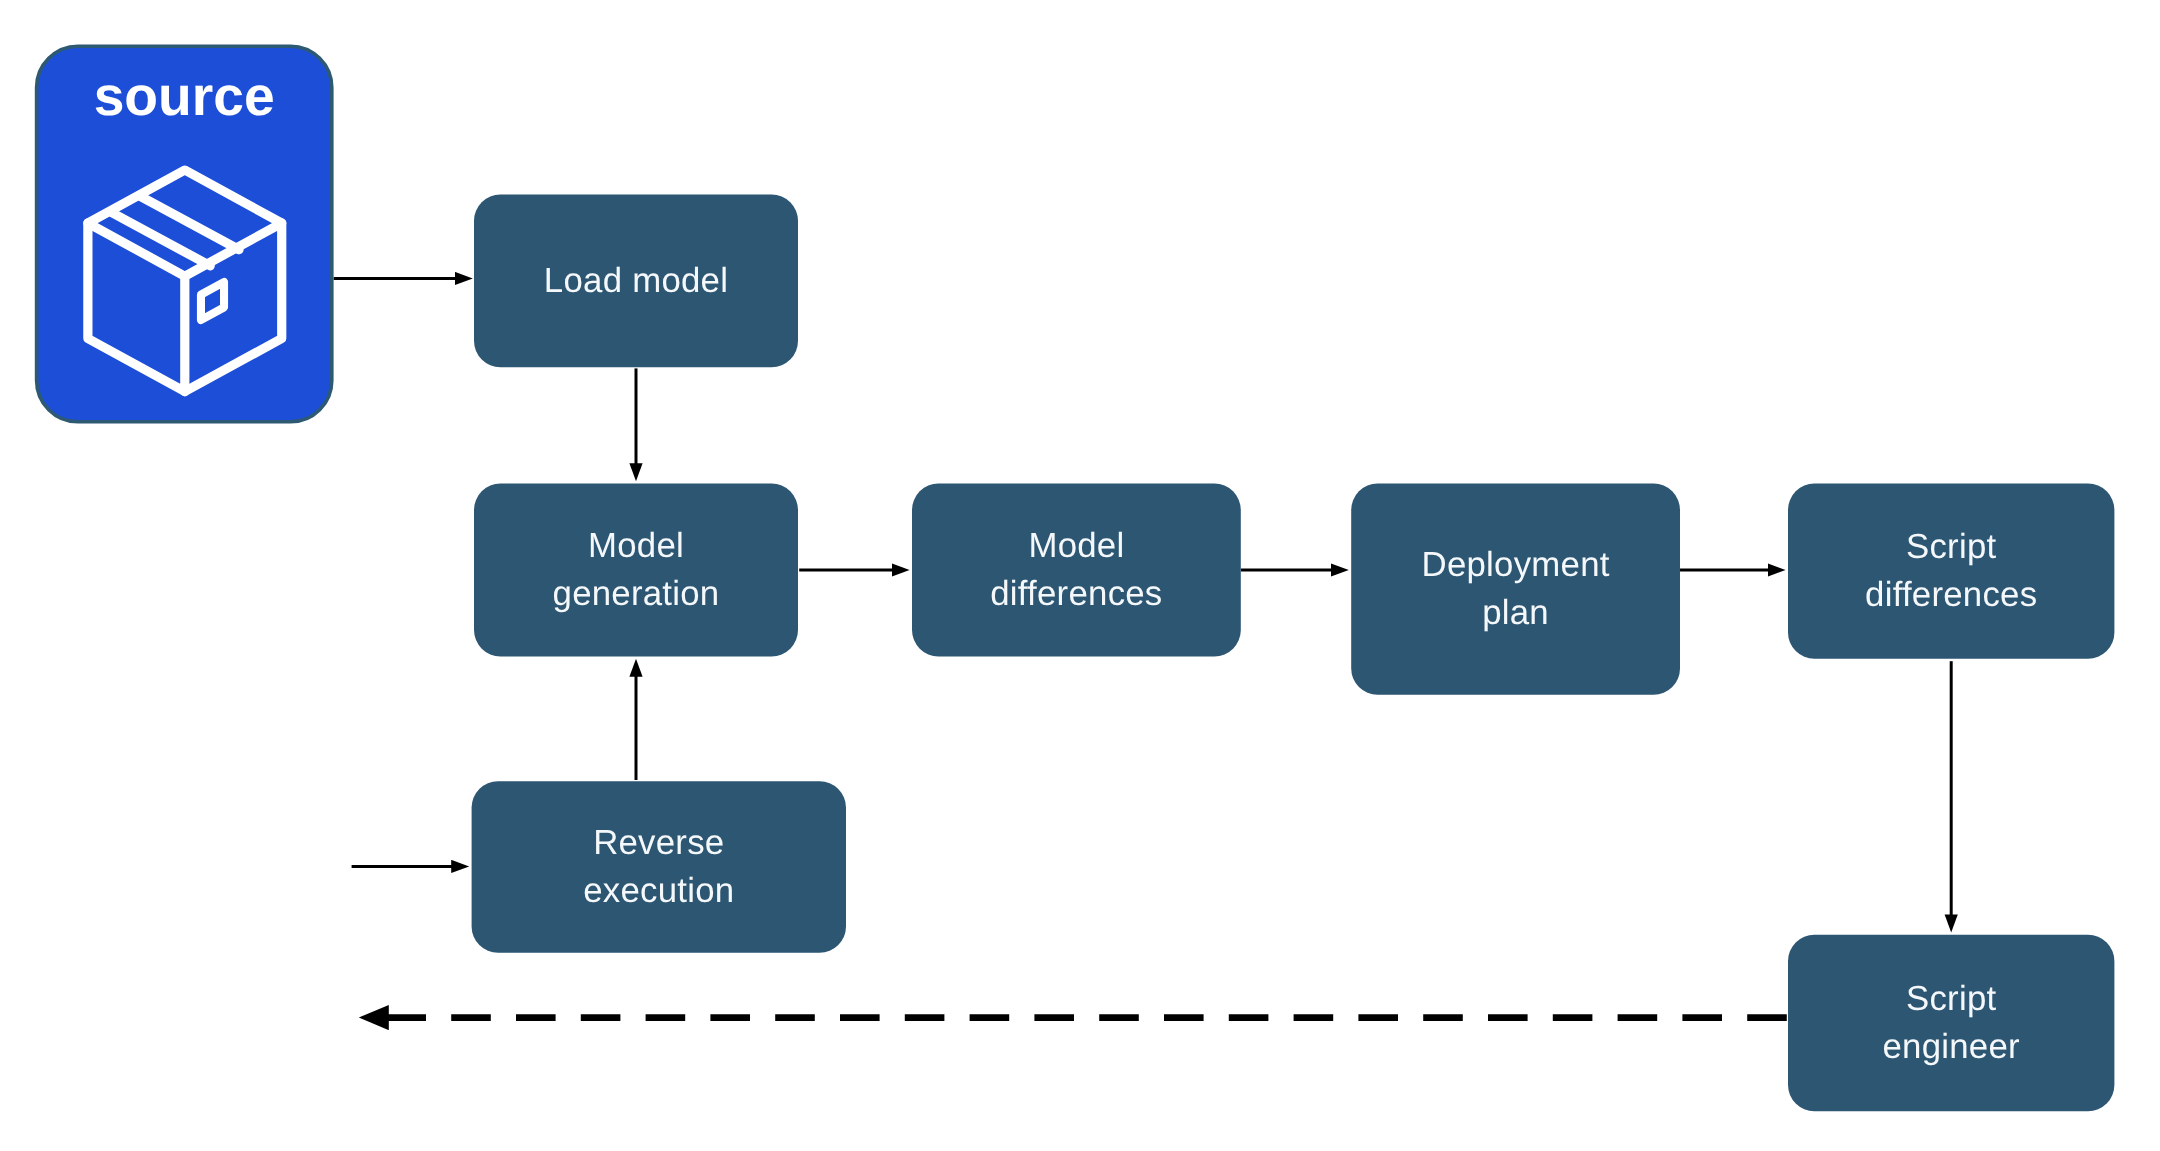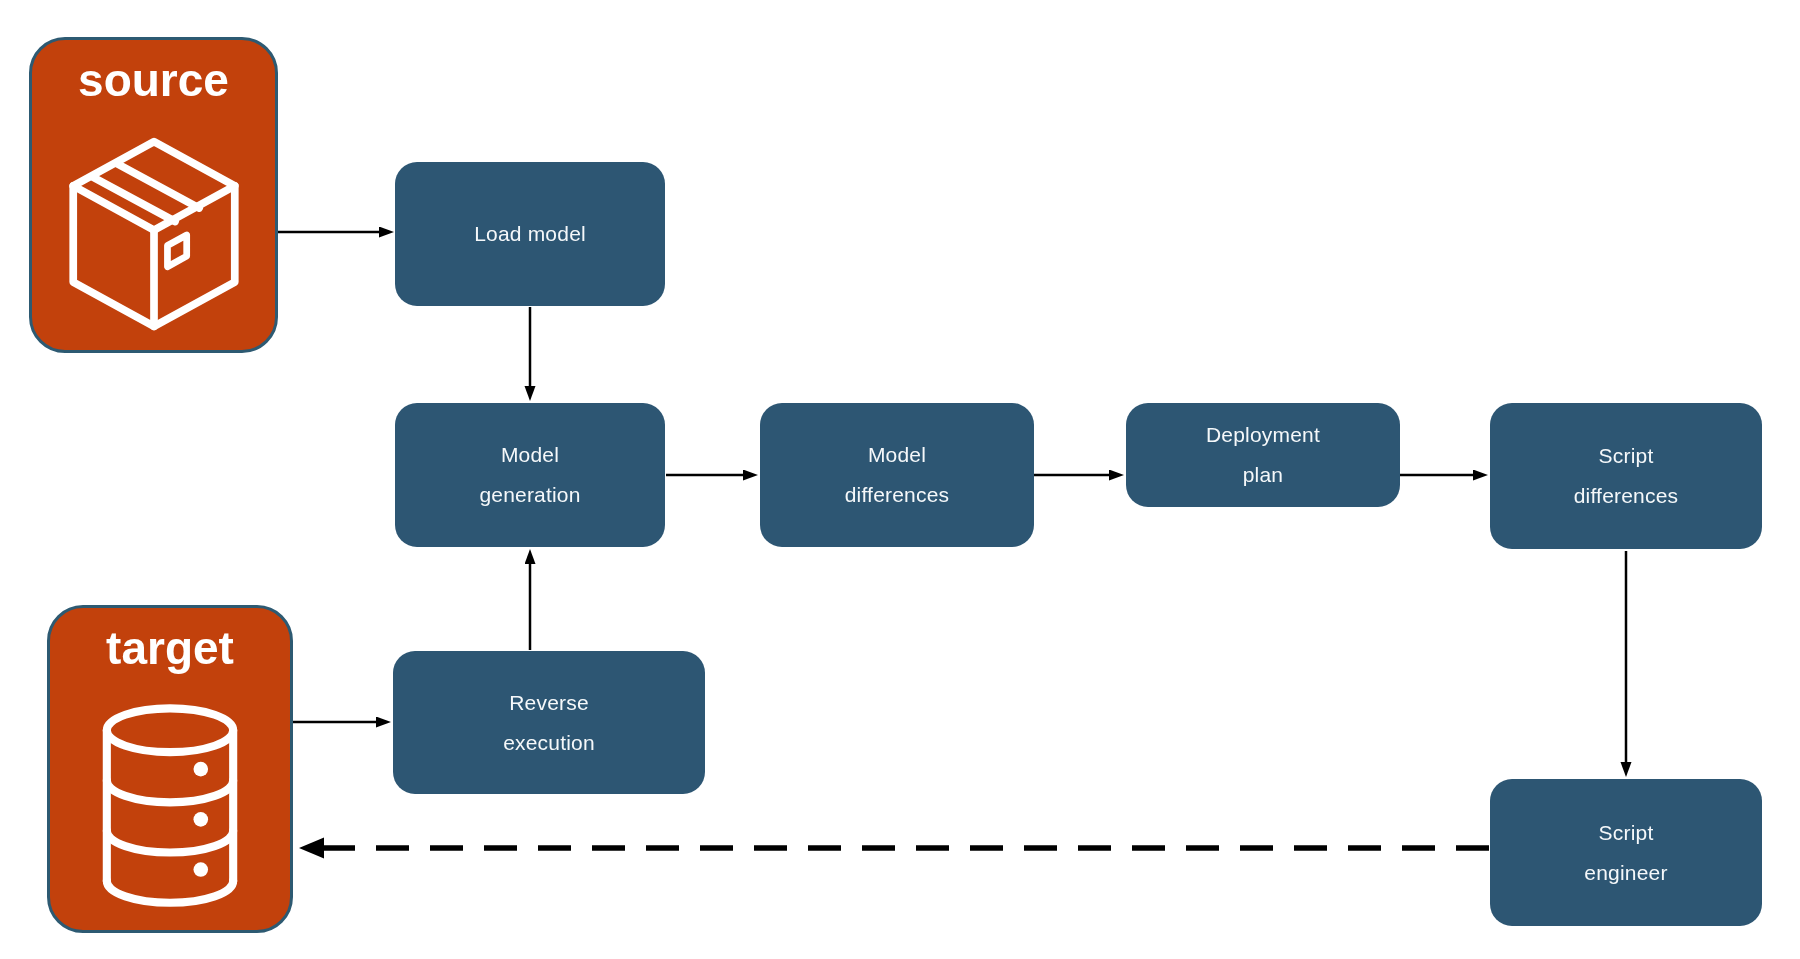--- a/index.html
+++ b/index.html
@@ -26,29 +26,29 @@
   .process {
     position: absolute;
     background: #2d5673;
     border-radius: 22px;
     color: #f5f8fa;
     display: flex;
     flex-direction: column;
     align-items: center;
     justify-content: center;
     text-align: center;
-    font-size: 21px;
+    font-size: 29px;
     line-height: 40px;
     font-weight: 400;
     letter-spacing: 0.2px;
   }
   
   .endpoint {
     position: absolute;
-    background: #c2410c;
+    background: #1d4ed8;
     border: 3px solid #2d5a72;
     border-radius: 36px;
     box-sizing: border-box;
     display: flex;
     flex-direction: column;
     align-items: center;
     gap: 12px;
   }
   .endpoint .title {
     color: #ffffff;
@@ -61,21 +61,21 @@
     flex: 1;
     display: flex;
     align-items: center;
     justify-content: center;
     width: 100%;
   }
   
   #node-load-model        { left: 395px;  top: 162px; width: 270px; height: 144px; }
   #node-model-comparison  { left: 395px;  top: 403px; width: 270px; height: 144px; }
   #node-model-differences { left: 760px;  top: 403px; width: 274px; height: 144px; }
-  #node-deployment-plan   { left: 1126px; top: 403px; width: 274px; height: 104px; }
+  #node-deployment-plan   { left: 1126px; top: 403px; width: 274px; height: 176px; }
   #node-script-generation { left: 1490px; top: 403px; width: 272px; height: 146px; }
   #node-reverse-engineer  { left: 393px;  top: 651px; width: 312px; height: 143px; }
   #node-script-execution  { left: 1490px; top: 779px; width: 272px; height: 147px; }
   #node-source            { left: 29px;   top: 37px;  width: 249px; height: 316px; }
   #node-target            { left: 47px;   top: 605px; width: 246px; height: 328px; }
   .endpoint svg { display: block; }
 </style>
 </head>
 <body>
 
@@ -109,36 +109,20 @@
         <polygon points="50,4 92,27 50,50 8,27"></polygon>
         <polyline points="8,27 8,77 50,100 50,50"></polyline>
         <polyline points="50,100 92,77 92,27"></polyline>
         <line x1="31" y1="15.5" x2="73.5" y2="38.5"></line>
         <line x1="18.5" y1="22.5" x2="61" y2="45.5"></line>
         <polygon points="57,58 67,52.5 67,63.5 57,69" stroke-width="3.5"></polygon>
       </svg>
     </div>
   </div>
 
-  <div class="endpoint" id="node-target">
-    <div class="title">target</div>
-    <div class="icon-wrap">
-      <svg width="162" height="216" viewBox="0 0 100 130" fill="none" stroke="#ffffff" stroke-width="5" stroke-linecap="round">
-        <ellipse cx="50" cy="17" rx="39" ry="13.5"></ellipse>
-        <line x1="11" y1="17" x2="11" y2="110"></line>
-        <line x1="89" y1="17" x2="89" y2="110"></line>
-        <path d="M11,48 A39,13.5 0 0 0 89,48"></path>
-        <path d="M11,79 A39,13.5 0 0 0 89,79"></path>
-        <path d="M11,110 A39,13.5 0 0 0 89,110"></path>
-        <circle cx="69" cy="41" r="4.5" fill="#ffffff" stroke="none"></circle>
-        <circle cx="69" cy="72" r="4.5" fill="#ffffff" stroke="none"></circle>
-        <circle cx="69" cy="103" r="4.5" fill="#ffffff" stroke="none"></circle>
-      </svg>
-    </div>
-  </div>
 
   <div class="process" id="node-load-model">
     <div>Load model</div>
     <div></div>
   </div>
 
   <div class="process" id="node-model-comparison">
     <div>Model</div>
     <div>generation</div>
   </div>

